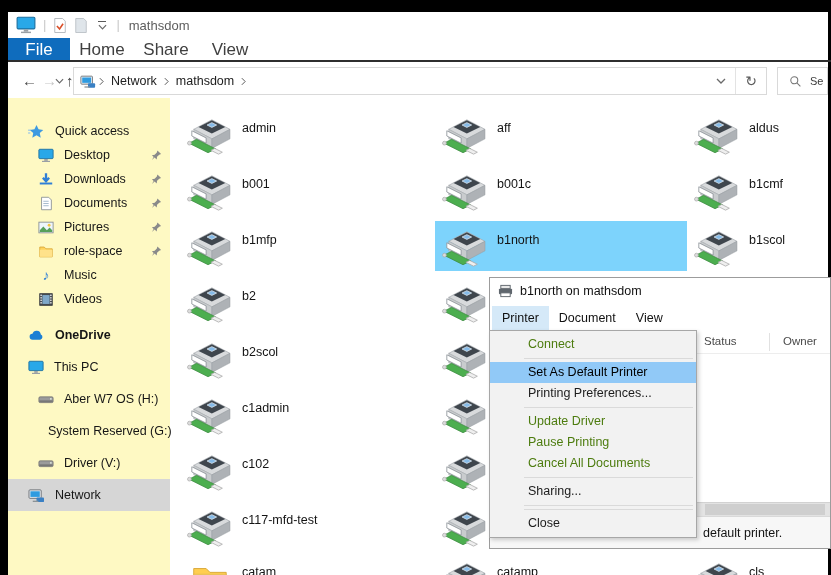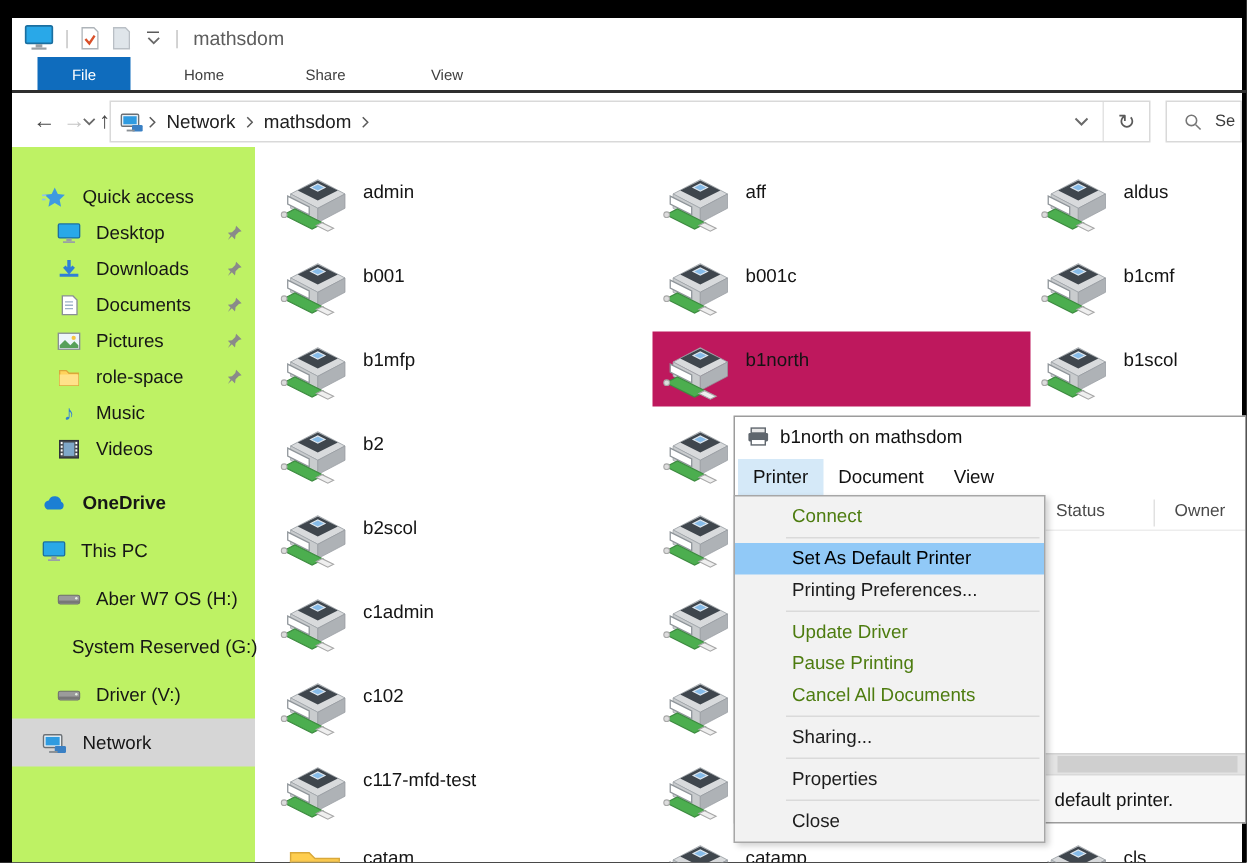--- a/index.html
+++ b/index.html
@@ -10,50 +10,50 @@
   
   .titlebar{position:absolute;left:0;top:0;width:100%;height:26px;display:flex;align-items:center;gap:7px;padding-left:8px;box-sizing:border-box;}
   .qat-sep{color:#c9c9c9;font-size:13px;line-height:26px;}
   .win-title{color:#5d5d5d;font-size:13px;margin-left:2px;}
   .qat-btn{display:flex;align-items:center;justify-content:center;width:20px;height:22px;}
   .qat-arrow{display:flex;flex-direction:column;align-items:center;width:14px;}
   .qat-arrow .bar{width:8px;height:1px;background:#5a5a5a;margin-bottom:2px;}
 
   
   .tabs{position:absolute;left:0;top:26px;width:100%;height:24px;display:flex;align-items:stretch;}
-  .tab{font-size:10px;color:#404040;display:flex;align-items:center;justify-content:center;width:62px;cursor:default;margin-left:17px;}
+  .tab{font-size:17px;color:#404040;display:flex;align-items:center;justify-content:center;width:62px;cursor:default;}
   .tab.file{background:#0f6cbd;color:#fff;width:62px;}
   .tab.plain{width:64px;}
   .tabline{position:absolute;left:0;top:48px;width:831px;height:2px;background:#2e2e2e;}
 
   
   .addr-row{position:absolute;left:0;top:50px;width:100%;height:36px;background:#fff;}
   .nav-ico{position:absolute;top:0;height:36px;display:flex;align-items:center;font-size:15px;color:#474747;}
   .addr-box{position:absolute;left:65px;top:5px;width:694px;height:28px;border:1px solid #d9d9d9;box-sizing:border-box;display:flex;align-items:center;background:#fff;}
   .crumb{font-size:12.5px;color:#202020;padding:0 4px;}
   .crumb-sep{font-size:12px;color:#5a5a5a;padding:0 3px;}
   .addr-right{margin-left:auto;display:flex;align-items:center;height:100%;}
   .addr-divider{width:1px;height:100%;background:#e3e3e3;}
   .refresh{width:30px;text-align:center;font-size:14px;color:#5a5a5a;}
   .addr-chev{width:28px;text-align:center;}
   .search-box{position:absolute;left:769px;top:5px;width:51px;height:28px;border:1px solid #d9d9d9;box-sizing:border-box;display:flex;align-items:center;gap:8px;padding-left:11px;overflow:hidden;background:#fff;font-size:11px;color:#3c3c3c;}
 
   
-  .sidebar{position:absolute;left:0;top:86px;width:162px;bottom:0;padding-top:21px;box-sizing:border-box;background:#bef264;}
+  .sidebar{position:absolute;left:0;top:86px;width:162px;bottom:0;padding-top:21px;box-sizing:border-box;background:#fef9c3;}
   .side-item{position:relative;display:flex;align-items:center;height:24px;padding-left:20px;font-size:12.5px;color:#161616;}
   .side-item .lbl{margin-left:10px;white-space:nowrap;}
   .side-item.child{padding-left:30px;}
   .side-item.tall{height:32px;}
   .side-item.gap{margin-top:8px;font-weight:bold;}
   .side-item.selected{background:#d6d6d6;}
   .pin{position:absolute;right:8px;top:50%;transform:translateY(-50%);}
 
   
   .tile{position:absolute;width:252px;height:50px;display:flex;box-sizing:border-box;padding-left:6px;z-index:1;}
-  .tile.selected{background:#be185d;text-align:center;}
+  .tile.selected{background:#7dd3fc;text-align:center;}
   .tile .pic{width:46px;height:42px;margin-top:6px;flex:none;}
   .tile .tlabel{margin-left:10px;margin-top:12px;font-size:12.5px;color:#141414;white-space:nowrap;}
   .c1{left:172px}.c2{left:427px}.c3{left:679px}
   .r1{top:97px}.r2{top:153px}.r3{top:209px}.r4{top:265px}.r5{top:321px}
   .r6{top:377px}.r7{top:433px}.r8{top:489px}.r9{top:541px}
 
   
   .queue{position:absolute;left:489px;top:277px;width:342px;height:272px;background:#fff;border:1px solid #9c9c9c;box-sizing:border-box;z-index:10;display:flex;flex-direction:column;}
   .qtitle{height:26px;display:flex;align-items:center;gap:7px;padding-left:8px;font-size:12.5px;color:#111;}
   .qmenubar{height:27px;display:flex;align-items:center;font-size:12.5px;color:#111;padding-left:2px;}
@@ -516,17 +516,16 @@
     <div class="msep"></div>
     <div class="mi hilite">Set As Default Printer</div>
     <div class="mi">Printing Preferences...</div>
     <div class="msep"></div>
     <div class="mi disabled">Update Driver</div>
     <div class="mi disabled">Pause Printing</div>
     <div class="mi disabled">Cancel All Documents</div>
     <div class="msep"></div>
     <div class="mi">Sharing...</div>
     <div class="msep"></div>
-    <div class="mi">Properties</div>
     <div class="msep"></div>
     <div class="mi">Close</div>
   </div>
 </div>
 
 </body></html>

